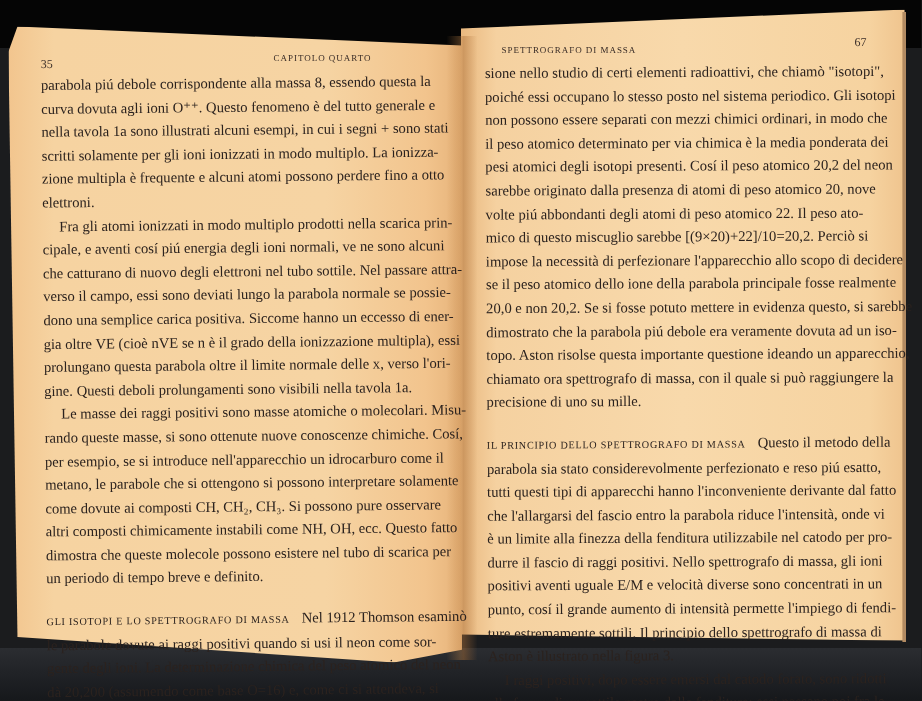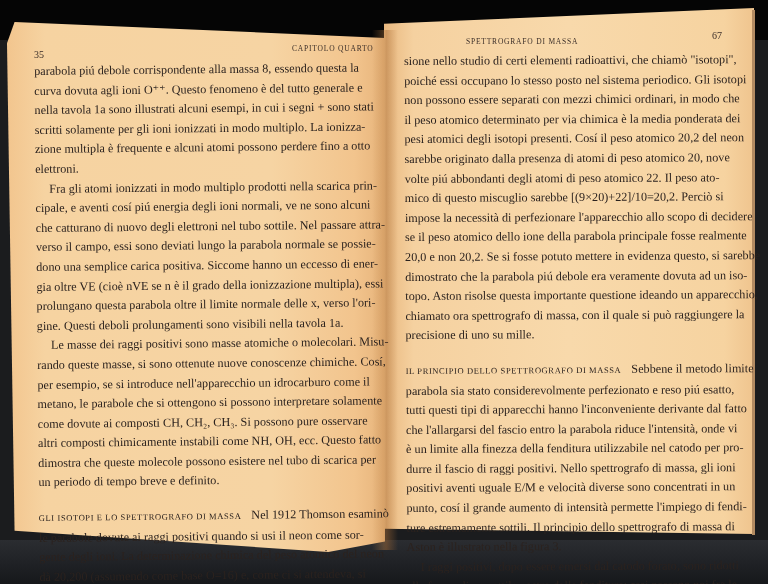--- a/index.html
+++ b/index.html
@@ -38,21 +38,21 @@
   }
   .right-edge {
     position: absolute; left: 752px; top: 10px; width: 3px; height: 525px;
     background: #b38b62;
   }
   .page-num {
     position: absolute; font-size: 10px; color: #3b2e28;
   }
   .running-head {
     position: absolute; font-size: 7.5px; letter-spacing: 0.8px;
-    font-variant: small-caps; text-transform: uppercase; color: #3b2e28; margin-left: 48px;
+    font-variant: small-caps; text-transform: uppercase; color: #3b2e28;
   }
   .text-block {
     position: absolute; font-size: 12.2px; line-height: 19.6px;
     text-align: justify; color: #2b221e;
   }
   .text-block .line { display: block; white-space: nowrap; text-align-last: justify; }
   .text-block .line.last { text-align-last: left; }
   .text-block .line.indent { padding-left: 14px; }
   .text-block .gap { display: block; height: 15px; }
   .sc { font-size: 8.5px; letter-spacing: 0.6px; text-transform: uppercase; margin-right: 10px; }
@@ -64,21 +64,21 @@
 
 <div class="bg-top"></div>
 <div class="bg-bottom"></div>
 
 <div class="page page-left"></div>
 <div class="page page-right"></div>
 <div class="right-edge"></div>
 <div class="spine"></div>
 
 <span class="page-num" style="left:34px; top:49px;">35</span>
-<span class="running-head" style="left:244px; top:44px;">CAPITOLO QUARTO</span>
+<span class="running-head" style="left:228px; top:44px;">CAPITOLO QUARTO</span>
 
 <div class="text-block left-text">
   <span class="line">parabola piú debole corrispondente alla massa 8, essendo questa la</span>
   <span class="line">curva dovuta agli ioni O⁺⁺. Questo fenomeno è del tutto generale e</span>
   <span class="line">nella tavola 1a sono illustrati alcuni esempi, in cui i segni + sono stati</span>
   <span class="line">scritti solamente per gli ioni ionizzati in modo multiplo. La ionizza-</span>
   <span class="line">zione multipla è frequente e alcuni atomi possono perdere fino a otto</span>
   <span class="line last">elettroni.</span>
   <span class="line indent">Fra gli atomi ionizzati in modo multiplo prodotti nella scarica prin-</span>
   <span class="line">cipale, e aventi cosí piú energia degli ioni normali, ve ne sono alcuni</span>
@@ -117,21 +117,21 @@
   <span class="line">volte piú abbondanti degli atomi di peso atomico 22. Il peso ato-</span>
   <span class="line">mico di questo miscuglio sarebbe [(9×20)+22]/10=20,2. Perciò si</span>
   <span class="line">impose la necessità di perfezionare l'apparecchio allo scopo di decidere</span>
   <span class="line">se il peso atomico dello ione della parabola principale fosse realmente</span>
   <span class="line">20,0 e non 20,2. Se si fosse potuto mettere in evidenza questo, si sarebbe</span>
   <span class="line">dimostrato che la parabola piú debole era veramente dovuta ad un iso-</span>
   <span class="line">topo. Aston risolse questa importante questione ideando un apparecchio,</span>
   <span class="line">chiamato ora spettrografo di massa, con il quale si può raggiungere la</span>
   <span class="line last">precisione di uno su mille.</span>
   <span class="gap"></span>
-  <span class="line"><span class="sc">IL PRINCIPIO DELLO SPETTROGRAFO DI MASSA</span><span>Sebbene il metodo limite</span></span>
+  <span class="line"><span class="sc">IL PRINCIPIO DELLO SPETTROGRAFO DI MASSA</span><span>Questo il metodo della</span></span>
   <span class="line">parabola sia stato considerevolmente perfezionato e reso piú esatto,</span>
   <span class="line">tutti questi tipi di apparecchi hanno l'inconveniente derivante dal fatto</span>
   <span class="line">che l'allargarsi del fascio entro la parabola riduce l'intensità, onde vi</span>
   <span class="line">è un limite alla finezza della fenditura utilizzabile nel catodo per pro-</span>
   <span class="line">durre il fascio di raggi positivi. Nello spettrografo di massa, gli ioni</span>
   <span class="line">positivi aventi uguale E/M e velocità diverse sono concentrati in un</span>
   <span class="line">punto, cosí il grande aumento di intensità permette l'impiego di fendi-</span>
   <span class="line">ture estremamente sottili. Il principio dello spettrografo di massa di</span>
   <span class="line last">Aston è illustrato nella figura 3.</span>
   <span class="line indent">I raggi positivi, dopo essere emersi dal catodo forato, sono ridotti</span>

